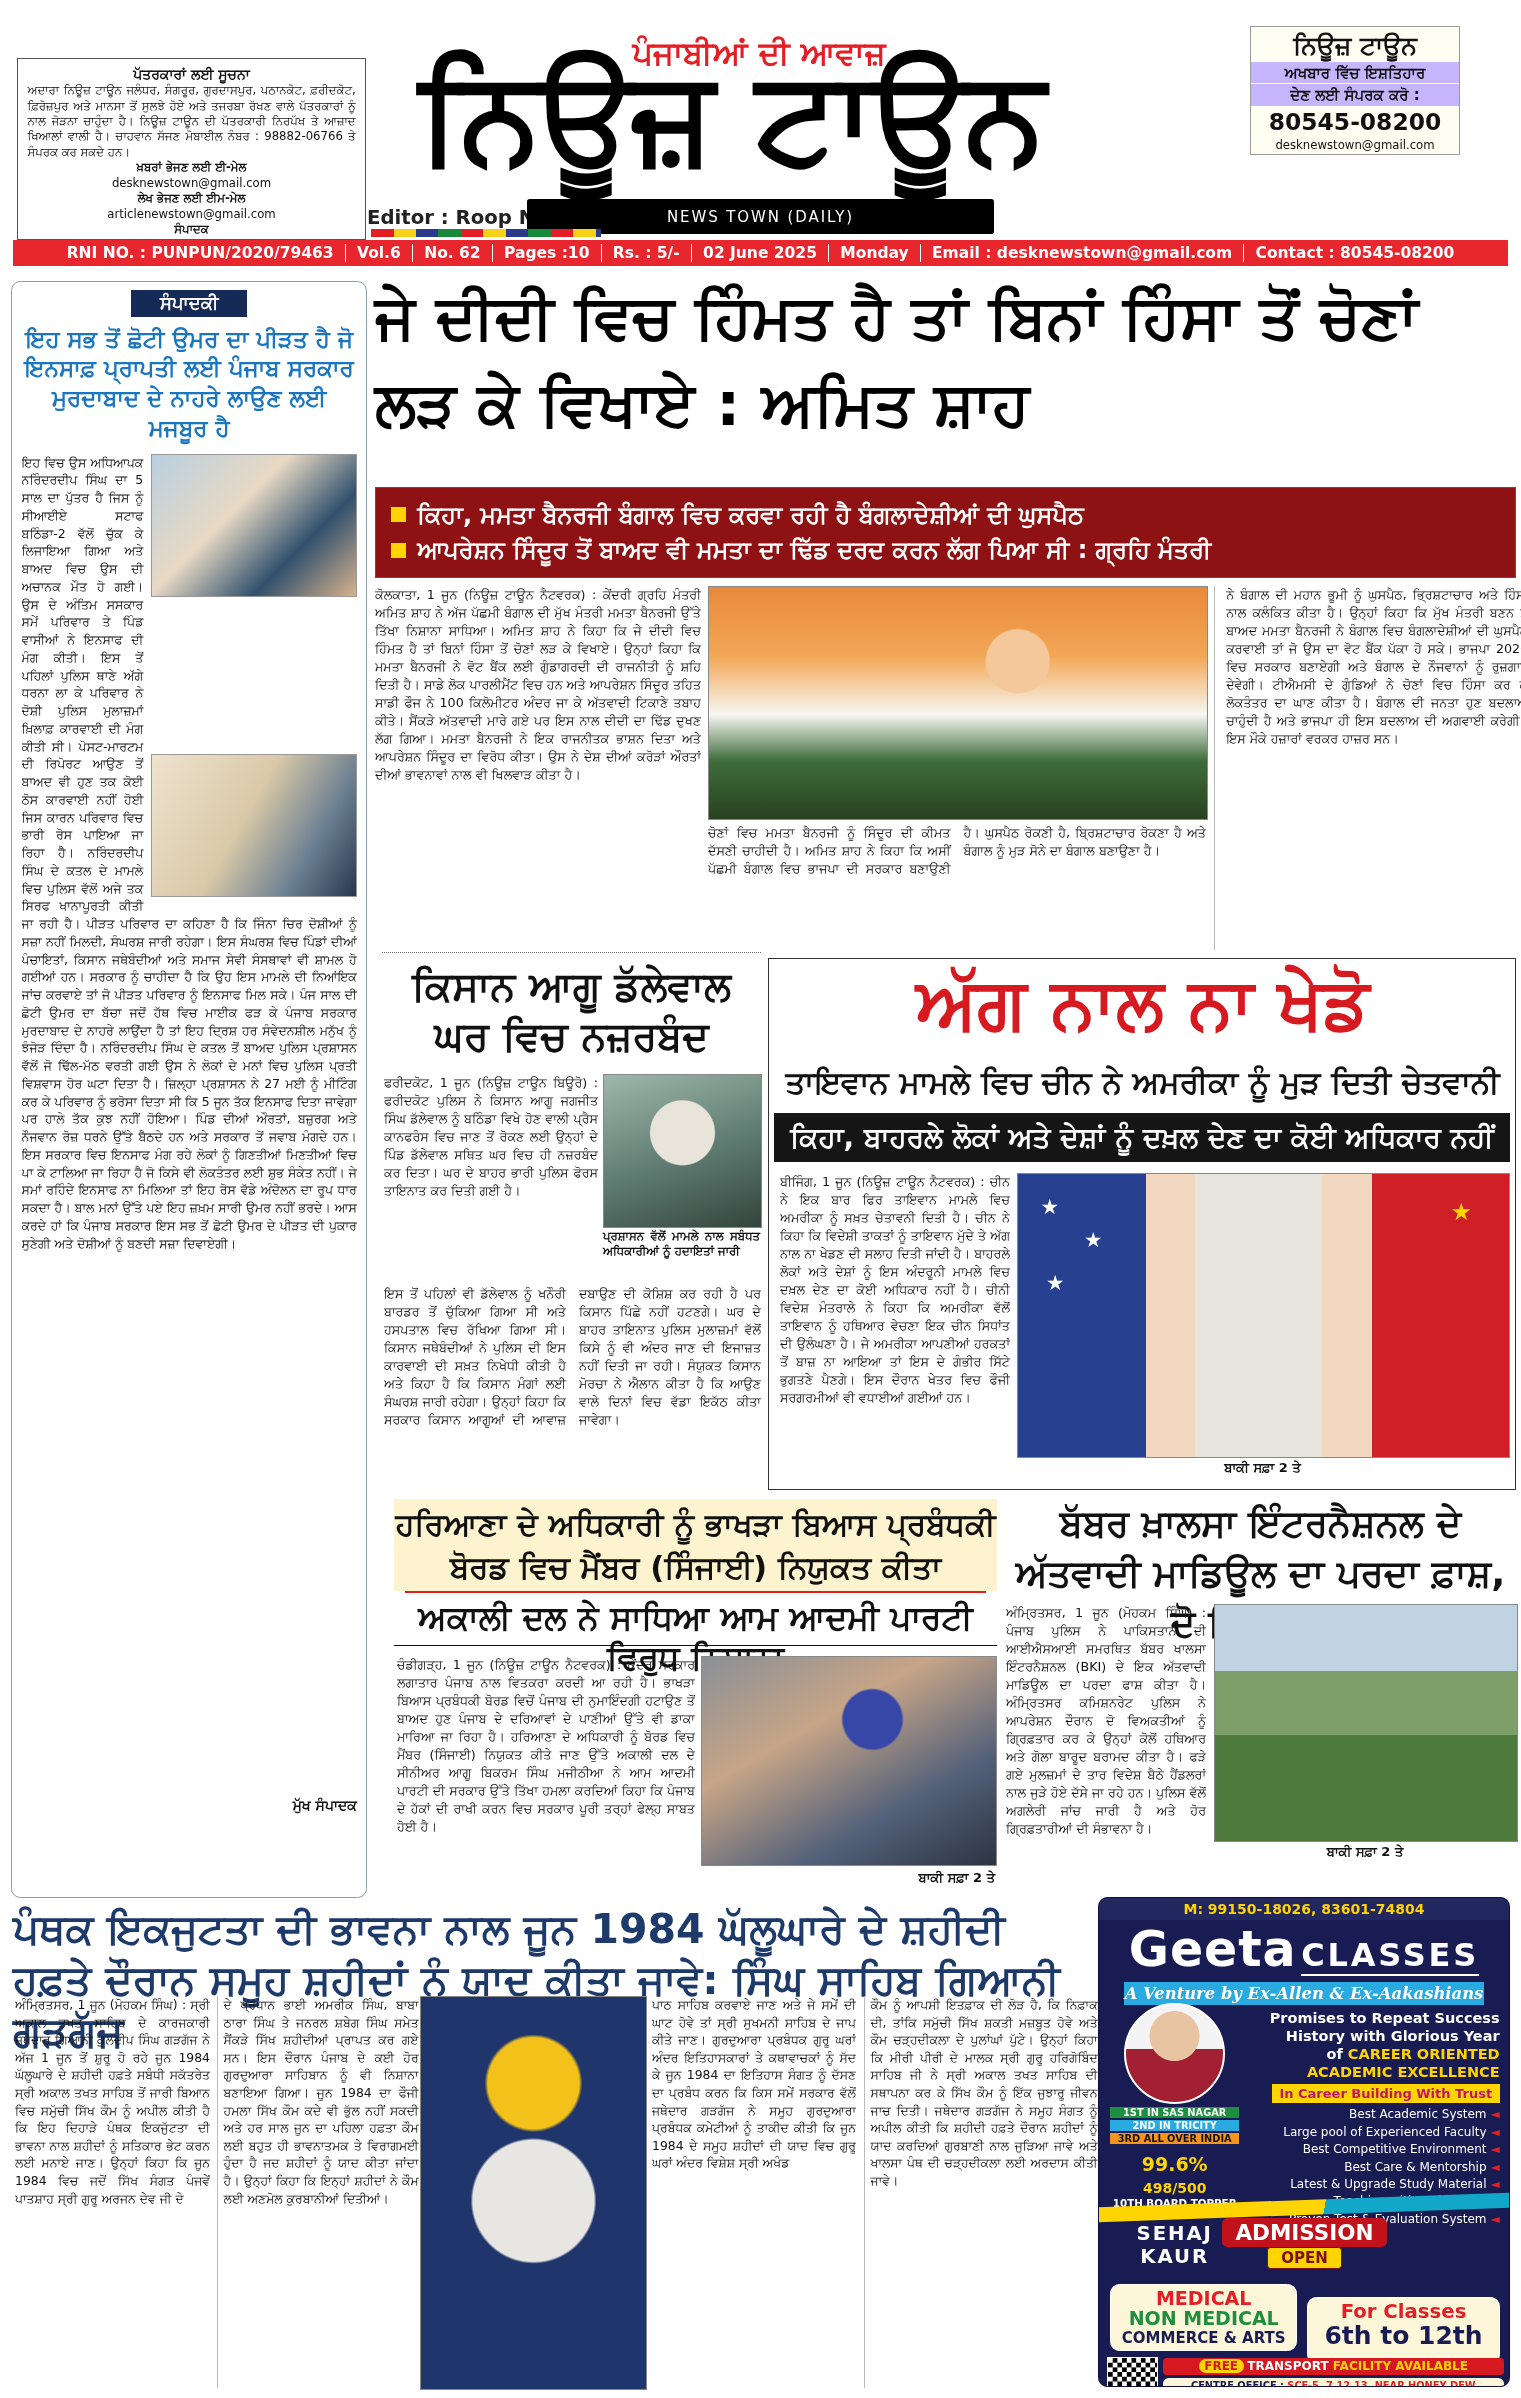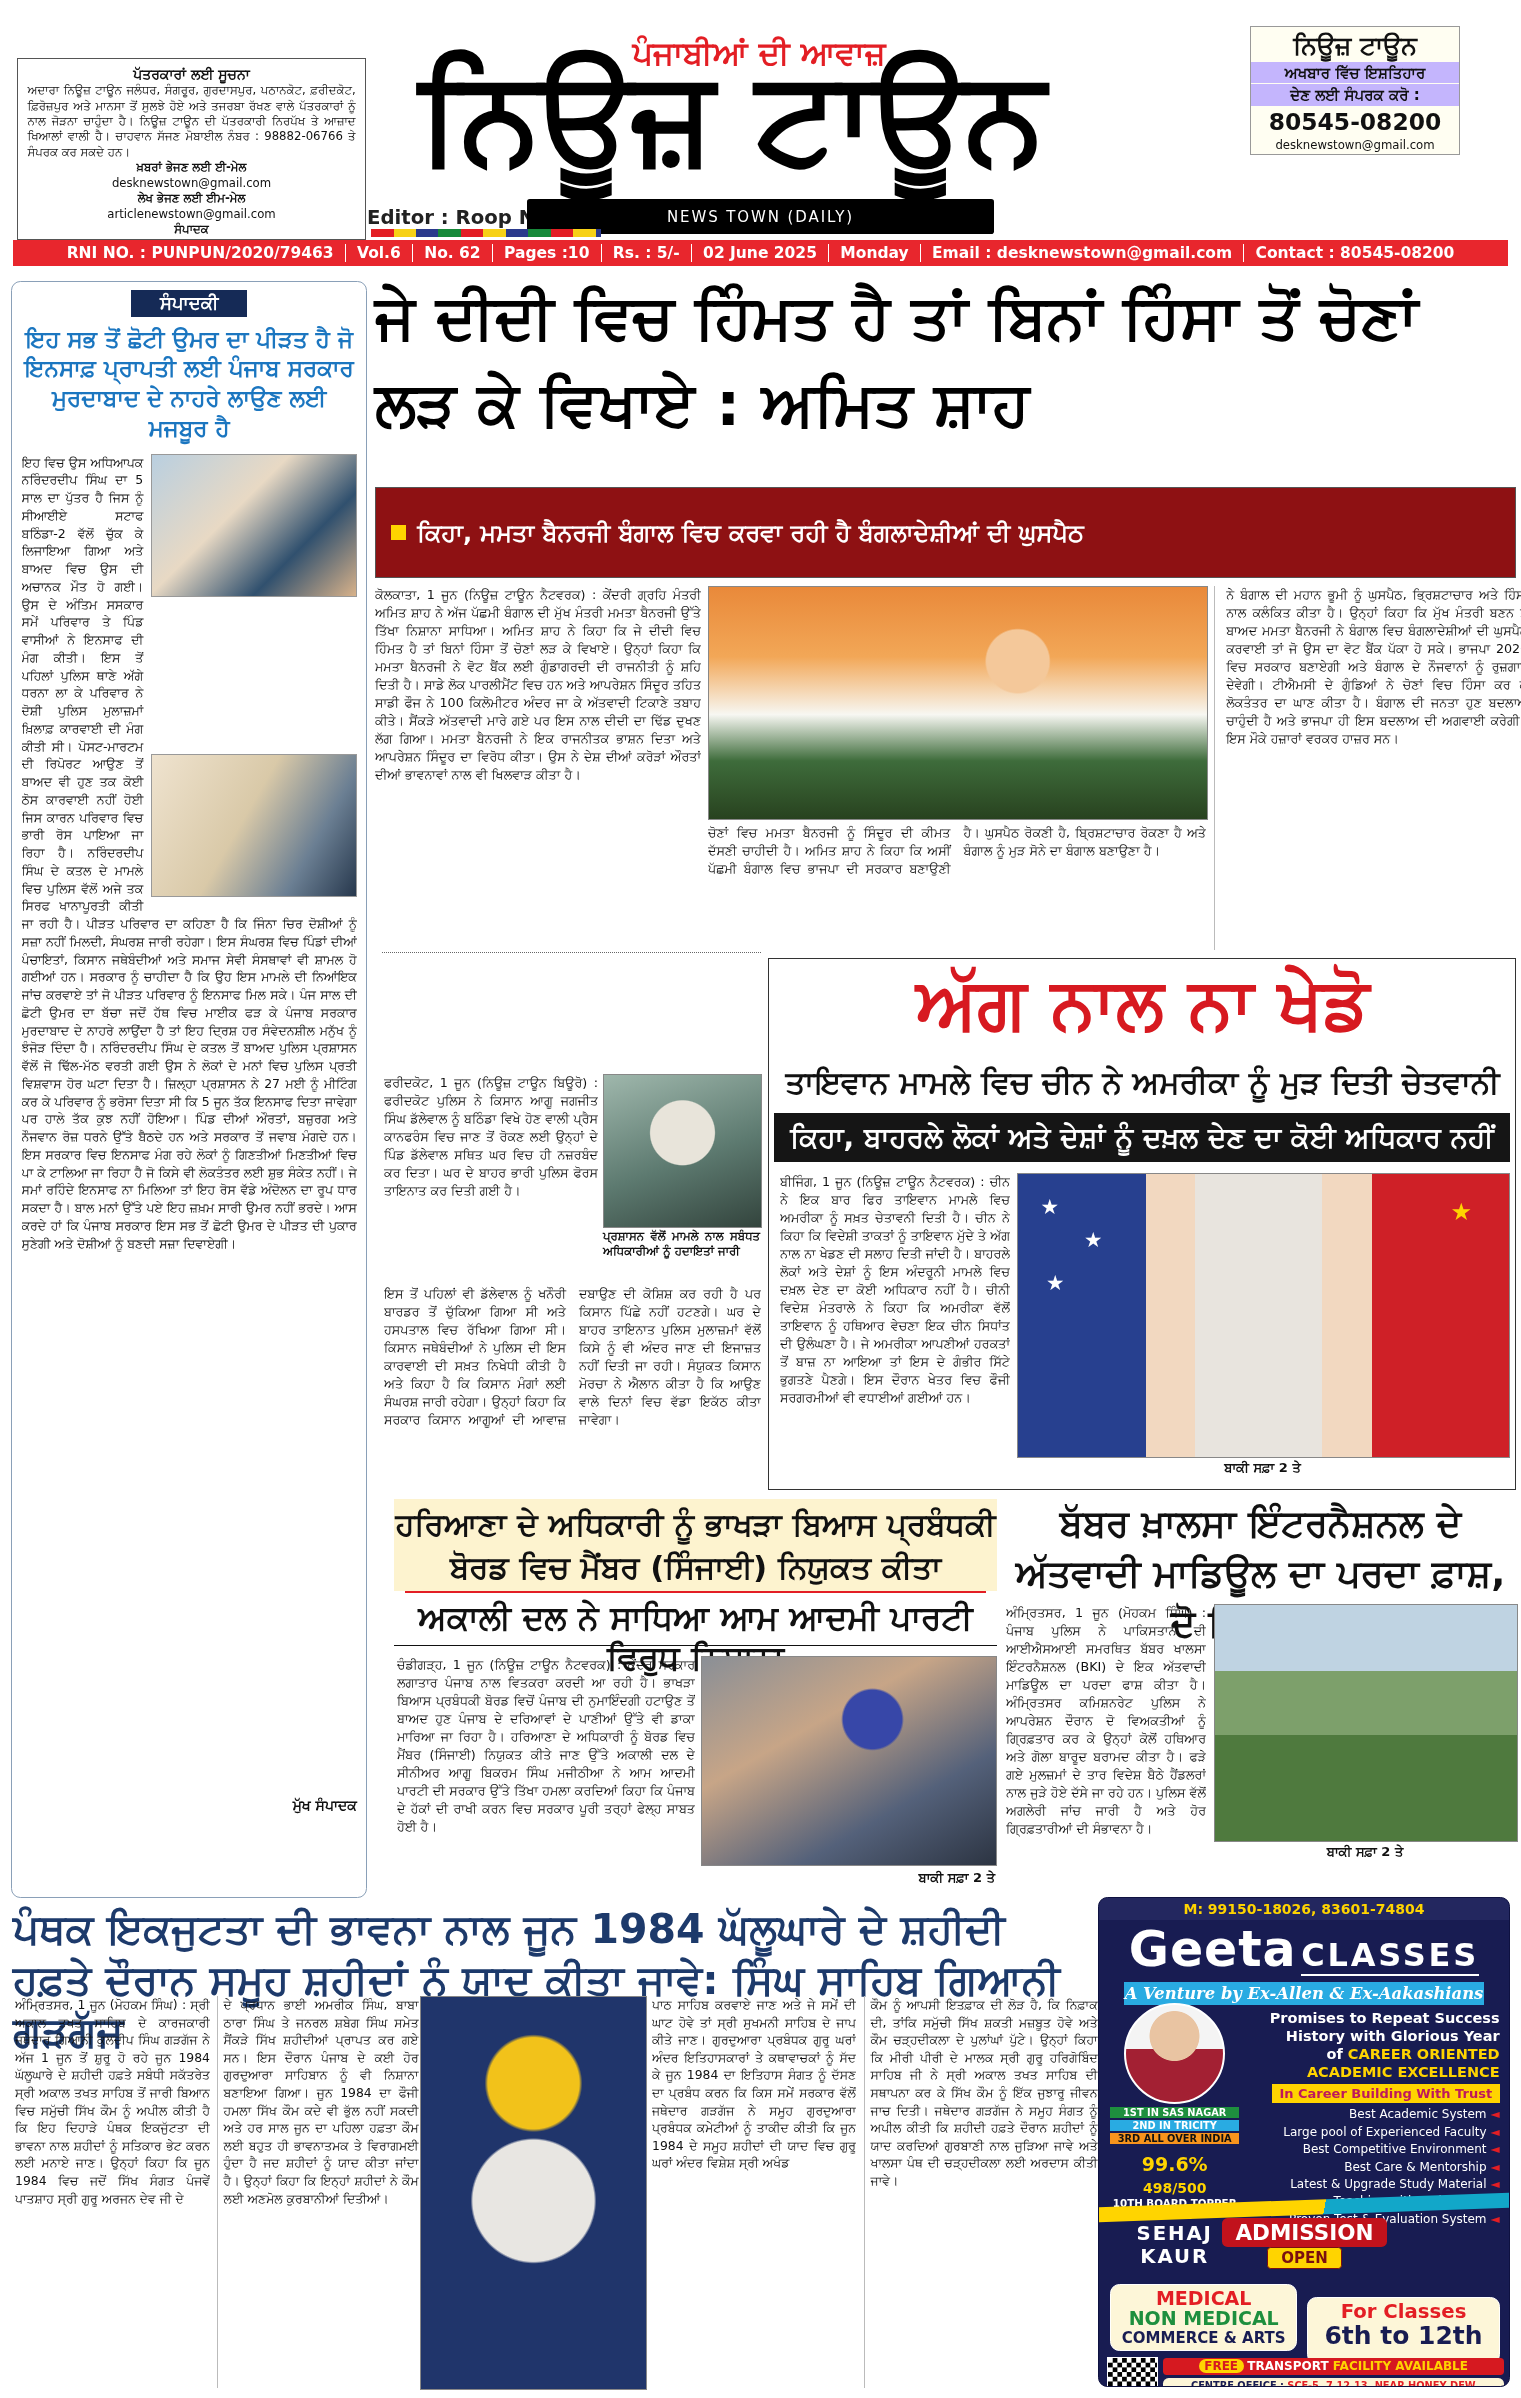--- a/index.html
+++ b/index.html
@@ -205,27 +205,32 @@
     </div>
     <div id="edit-sign">ਮੁੱਖ ਸੰਪਾਦਕ</div>
   </div>
 
   <div class="abs" id="lead-headline">ਜੇ ਦੀਦੀ ਵਿਚ ਹਿੰਮਤ ਹੈ ਤਾਂ ਬਿਨਾਂ ਹਿੰਸਾ ਤੋਂ ਚੋਣਾਂ ਲੜ ਕੇ ਵਿਖਾਏ : ਅਮਿਤ ਸ਼ਾਹ</div>
   <div class="abs" id="lead-bullets">
     <div class="bullet-row">
       <span class="bullet-sq"></span>
       <span>ਕਿਹਾ, ਮਮਤਾ ਬੈਨਰਜੀ ਬੰਗਾਲ ਵਿਚ ਕਰਵਾ ਰਹੀ ਹੈ ਬੰਗਲਾਦੇਸ਼ੀਆਂ ਦੀ ਘੁਸਪੈਠ</span>
     </div>
+    <div class="bullet-row">
+      <span class="bullet-sq"></span>
+      <span>ਆਪਰੇਸ਼ਨ ਸਿੰਦੂਰ ਤੋਂ ਬਾਅਦ ਵੀ ਮਮਤਾ ਦਾ ਢਿੱਡ ਦਰਦ ਕਰਨ ਲੱਗ ਪਿਆ ਸੀ : ਗ੍ਰਹਿ ਮੰਤਰੀ</span>
+    </div>
   </div>
   <div class="abs newscol" id="lead-col1">ਕੋਲਕਾਤਾ, 1 ਜੂਨ (ਨਿਊਜ਼ ਟਾਊਨ ਨੈਟਵਰਕ) : ਕੇਂਦਰੀ ਗ੍ਰਹਿ ਮੰਤਰੀ ਅਮਿਤ ਸ਼ਾਹ ਨੇ ਅੱਜ ਪੱਛਮੀ ਬੰਗਾਲ ਦੀ ਮੁੱਖ ਮੰਤਰੀ ਮਮਤਾ ਬੈਨਰਜੀ ਉੱਤੇ ਤਿੱਖਾ ਨਿਸ਼ਾਨਾ ਸਾਧਿਆ। ਅਮਿਤ ਸ਼ਾਹ ਨੇ ਕਿਹਾ ਕਿ ਜੇ ਦੀਦੀ ਵਿਚ ਹਿੰਮਤ ਹੈ ਤਾਂ ਬਿਨਾਂ ਹਿੰਸਾ ਤੋਂ ਚੋਣਾਂ ਲੜ ਕੇ ਵਿਖਾਏ। ਉਨ੍ਹਾਂ ਕਿਹਾ ਕਿ ਮਮਤਾ ਬੈਨਰਜੀ ਨੇ ਵੋਟ ਬੈਂਕ ਲਈ ਗੁੰਡਾਗਰਦੀ ਦੀ ਰਾਜਨੀਤੀ ਨੂੰ ਸ਼ਹਿ ਦਿਤੀ ਹੈ। ਸਾਡੇ ਲੋਕ ਪਾਰਲੀਮੈਂਟ ਵਿਚ ਹਨ ਅਤੇ ਆਪਰੇਸ਼ਨ ਸਿੰਦੂਰ ਤਹਿਤ ਸਾਡੀ ਫੌਜ ਨੇ 100 ਕਿਲੋਮੀਟਰ ਅੰਦਰ ਜਾ ਕੇ ਅੱਤਵਾਦੀ ਟਿਕਾਣੇ ਤਬਾਹ ਕੀਤੇ। ਸੈਂਕੜੇ ਅੱਤਵਾਦੀ ਮਾਰੇ ਗਏ ਪਰ ਇਸ ਨਾਲ ਦੀਦੀ ਦਾ ਢਿੱਡ ਦੁਖਣ ਲੱਗ ਗਿਆ। ਮਮਤਾ ਬੈਨਰਜੀ ਨੇ ਇਕ ਰਾਜਨੀਤਕ ਭਾਸ਼ਨ ਦਿਤਾ ਅਤੇ ਆਪਰੇਸ਼ਨ ਸਿੰਦੂਰ ਦਾ ਵਿਰੋਧ ਕੀਤਾ। ਉਸ ਨੇ ਦੇਸ਼ ਦੀਆਂ ਕਰੋੜਾਂ ਔਰਤਾਂ ਦੀਆਂ ਭਾਵਨਾਵਾਂ ਨਾਲ ਵੀ ਖਿਲਵਾੜ ਕੀਤਾ ਹੈ।</div>
   <div class="abs" id="lead-photo"></div>
   <div class="abs newscol" id="lead-col23">ਚੋਣਾਂ ਵਿਚ ਮਮਤਾ ਬੈਨਰਜੀ ਨੂੰ ਸਿੰਦੂਰ ਦੀ ਕੀਮਤ ਦੱਸਣੀ ਚਾਹੀਦੀ ਹੈ। ਅਮਿਤ ਸ਼ਾਹ ਨੇ ਕਿਹਾ ਕਿ ਅਸੀਂ ਪੱਛਮੀ ਬੰਗਾਲ ਵਿਚ ਭਾਜਪਾ ਦੀ ਸਰਕਾਰ ਬਣਾਉਣੀ ਹੈ। ਘੁਸਪੈਠ ਰੋਕਣੀ ਹੈ, ਬ੍ਰਿਸ਼ਟਾਚਾਰ ਰੋਕਣਾ ਹੈ ਅਤੇ ਬੰਗਾਲ ਨੂੰ ਮੁੜ ਸੋਨੇ ਦਾ ਬੰਗਾਲ ਬਣਾਉਣਾ ਹੈ।</div>
   <div class="abs newscol vr" id="lead-col4" style="padding-left:11.2px;">ਨੇ ਬੰਗਾਲ ਦੀ ਮਹਾਨ ਭੂਮੀ ਨੂੰ ਘੁਸਪੈਠ, ਭ੍ਰਿਸ਼ਟਾਚਾਰ ਅਤੇ ਹਿੰਸਾ ਨਾਲ ਕਲੰਕਿਤ ਕੀਤਾ ਹੈ। ਉਨ੍ਹਾਂ ਕਿਹਾ ਕਿ ਮੁੱਖ ਮੰਤਰੀ ਬਣਨ ਤੋਂ ਬਾਅਦ ਮਮਤਾ ਬੈਨਰਜੀ ਨੇ ਬੰਗਾਲ ਵਿਚ ਬੰਗਲਾਦੇਸ਼ੀਆਂ ਦੀ ਘੁਸਪੈਠ ਕਰਵਾਈ ਤਾਂ ਜੋ ਉਸ ਦਾ ਵੋਟ ਬੈਂਕ ਪੱਕਾ ਹੋ ਸਕੇ। ਭਾਜਪਾ 2026 ਵਿਚ ਸਰਕਾਰ ਬਣਾਏਗੀ ਅਤੇ ਬੰਗਾਲ ਦੇ ਨੌਜਵਾਨਾਂ ਨੂੰ ਰੁਜ਼ਗਾਰ ਦੇਵੇਗੀ। ਟੀਐਮਸੀ ਦੇ ਗੁੰਡਿਆਂ ਨੇ ਚੋਣਾਂ ਵਿਚ ਹਿੰਸਾ ਕਰ ਕੇ ਲੋਕਤੰਤਰ ਦਾ ਘਾਣ ਕੀਤਾ ਹੈ। ਬੰਗਾਲ ਦੀ ਜਨਤਾ ਹੁਣ ਬਦਲਾਅ ਚਾਹੁੰਦੀ ਹੈ ਅਤੇ ਭਾਜਪਾ ਹੀ ਇਸ ਬਦਲਾਅ ਦੀ ਅਗਵਾਈ ਕਰੇਗੀ। ਇਸ ਮੌਕੇ ਹਜ਼ਾਰਾਂ ਵਰਕਰ ਹਾਜ਼ਰ ਸਨ।</div>
 
   <div class="abs" id="farmer-rule"></div>
+  <div class="abs" id="farmer-headline">ਕਿਸਾਨ ਆਗੂ ਡੱਲੇਵਾਲ ਘਰ ਵਿਚ ਨਜ਼ਰਬੰਦ</div>
   <div class="abs newscol" id="farmer-body1">ਫਰੀਦਕੋਟ, 1 ਜੂਨ (ਨਿਊਜ਼ ਟਾਊਨ ਬਿਊਰੋ) : ਫਰੀਦਕੋਟ ਪੁਲਿਸ ਨੇ ਕਿਸਾਨ ਆਗੂ ਜਗਜੀਤ ਸਿੰਘ ਡੱਲੇਵਾਲ ਨੂੰ ਬਠਿੰਡਾ ਵਿਖੇ ਹੋਣ ਵਾਲੀ ਪ੍ਰੈਸ ਕਾਨਫਰੰਸ ਵਿਚ ਜਾਣ ਤੋਂ ਰੋਕਣ ਲਈ ਉਨ੍ਹਾਂ ਦੇ ਪਿੰਡ ਡੱਲੇਵਾਲ ਸਥਿਤ ਘਰ ਵਿਚ ਹੀ ਨਜ਼ਰਬੰਦ ਕਰ ਦਿਤਾ। ਘਰ ਦੇ ਬਾਹਰ ਭਾਰੀ ਪੁਲਿਸ ਫੋਰਸ ਤਾਇਨਾਤ ਕਰ ਦਿਤੀ ਗਈ ਹੈ।</div>
   <div class="abs" id="farmer-photo"></div>
   <div class="abs" id="farmer-caption">ਪ੍ਰਸ਼ਾਸਨ ਵੱਲੋਂ ਮਾਮਲੇ ਨਾਲ ਸਬੰਧਤ ਅਧਿਕਾਰੀਆਂ ਨੂੰ ਹਦਾਇਤਾਂ ਜਾਰੀ</div>
   <div class="abs newscol" id="farmer-body2">ਇਸ ਤੋਂ ਪਹਿਲਾਂ ਵੀ ਡੱਲੇਵਾਲ ਨੂੰ ਖਨੌਰੀ ਬਾਰਡਰ ਤੋਂ ਚੁੱਕਿਆ ਗਿਆ ਸੀ ਅਤੇ ਹਸਪਤਾਲ ਵਿਚ ਰੱਖਿਆ ਗਿਆ ਸੀ। ਕਿਸਾਨ ਜਥੇਬੰਦੀਆਂ ਨੇ ਪੁਲਿਸ ਦੀ ਇਸ ਕਾਰਵਾਈ ਦੀ ਸਖ਼ਤ ਨਿਖੇਧੀ ਕੀਤੀ ਹੈ ਅਤੇ ਕਿਹਾ ਹੈ ਕਿ ਕਿਸਾਨ ਮੰਗਾਂ ਲਈ ਸੰਘਰਸ਼ ਜਾਰੀ ਰਹੇਗਾ। ਉਨ੍ਹਾਂ ਕਿਹਾ ਕਿ ਸਰਕਾਰ ਕਿਸਾਨ ਆਗੂਆਂ ਦੀ ਆਵਾਜ਼ ਦਬਾਉਣ ਦੀ ਕੋਸ਼ਿਸ਼ ਕਰ ਰਹੀ ਹੈ ਪਰ ਕਿਸਾਨ ਪਿੱਛੇ ਨਹੀਂ ਹਟਣਗੇ। ਘਰ ਦੇ ਬਾਹਰ ਤਾਇਨਾਤ ਪੁਲਿਸ ਮੁਲਾਜ਼ਮਾਂ ਵੱਲੋਂ ਕਿਸੇ ਨੂੰ ਵੀ ਅੰਦਰ ਜਾਣ ਦੀ ਇਜਾਜ਼ਤ ਨਹੀਂ ਦਿਤੀ ਜਾ ਰਹੀ। ਸੰਯੁਕਤ ਕਿਸਾਨ ਮੋਰਚਾ ਨੇ ਐਲਾਨ ਕੀਤਾ ਹੈ ਕਿ ਆਉਣ ਵਾਲੇ ਦਿਨਾਂ ਵਿਚ ਵੱਡਾ ਇਕੱਠ ਕੀਤਾ ਜਾਵੇਗਾ।</div>
 
   <div class="abs" id="china-box"></div>
   <div class="abs" id="china-headline">ਅੱਗ ਨਾਲ ਨਾ ਖੇਡੋ</div>
   <div class="abs" id="china-subhead">ਤਾਇਵਾਨ ਮਾਮਲੇ ਵਿਚ ਚੀਨ ਨੇ ਅਮਰੀਕਾ ਨੂੰ ਮੁੜ ਦਿਤੀ ਚੇਤਵਾਨੀ</div>
   <div class="abs" id="china-bar">ਕਿਹਾ, ਬਾਹਰਲੇ ਲੋਕਾਂ ਅਤੇ ਦੇਸ਼ਾਂ ਨੂੰ ਦਖ਼ਲ ਦੇਣ ਦਾ ਕੋਈ ਅਧਿਕਾਰ ਨਹੀਂ</div>
   <div class="abs newscol" id="china-body">ਬੀਜਿੰਗ, 1 ਜੂਨ (ਨਿਊਜ਼ ਟਾਊਨ ਨੈਟਵਰਕ) : ਚੀਨ ਨੇ ਇਕ ਬਾਰ ਫਿਰ ਤਾਇਵਾਨ ਮਾਮਲੇ ਵਿਚ ਅਮਰੀਕਾ ਨੂੰ ਸਖ਼ਤ ਚੇਤਾਵਨੀ ਦਿਤੀ ਹੈ। ਚੀਨ ਨੇ ਕਿਹਾ ਕਿ ਵਿਦੇਸ਼ੀ ਤਾਕਤਾਂ ਨੂੰ ਤਾਇਵਾਨ ਮੁੱਦੇ ਤੇ ਅੱਗ ਨਾਲ ਨਾ ਖੇਡਣ ਦੀ ਸਲਾਹ ਦਿਤੀ ਜਾਂਦੀ ਹੈ। ਬਾਹਰਲੇ ਲੋਕਾਂ ਅਤੇ ਦੇਸ਼ਾਂ ਨੂੰ ਇਸ ਅੰਦਰੂਨੀ ਮਾਮਲੇ ਵਿਚ ਦਖ਼ਲ ਦੇਣ ਦਾ ਕੋਈ ਅਧਿਕਾਰ ਨਹੀਂ ਹੈ। ਚੀਨੀ ਵਿਦੇਸ਼ ਮੰਤਰਾਲੇ ਨੇ ਕਿਹਾ ਕਿ ਅਮਰੀਕਾ ਵੱਲੋਂ ਤਾਇਵਾਨ ਨੂੰ ਹਥਿਆਰ ਵੇਚਣਾ ਇਕ ਚੀਨ ਸਿਧਾਂਤ ਦੀ ਉਲੰਘਣਾ ਹੈ। ਜੇ ਅਮਰੀਕਾ ਆਪਣੀਆਂ ਹਰਕਤਾਂ ਤੋਂ ਬਾਜ਼ ਨਾ ਆਇਆ ਤਾਂ ਇਸ ਦੇ ਗੰਭੀਰ ਸਿੱਟੇ ਭੁਗਤਣੇ ਪੈਣਗੇ। ਇਸ ਦੌਰਾਨ ਖੇਤਰ ਵਿਚ ਫੌਜੀ ਸਰਗਰਮੀਆਂ ਵੀ ਵਧਾਈਆਂ ਗਈਆਂ ਹਨ।</div>

